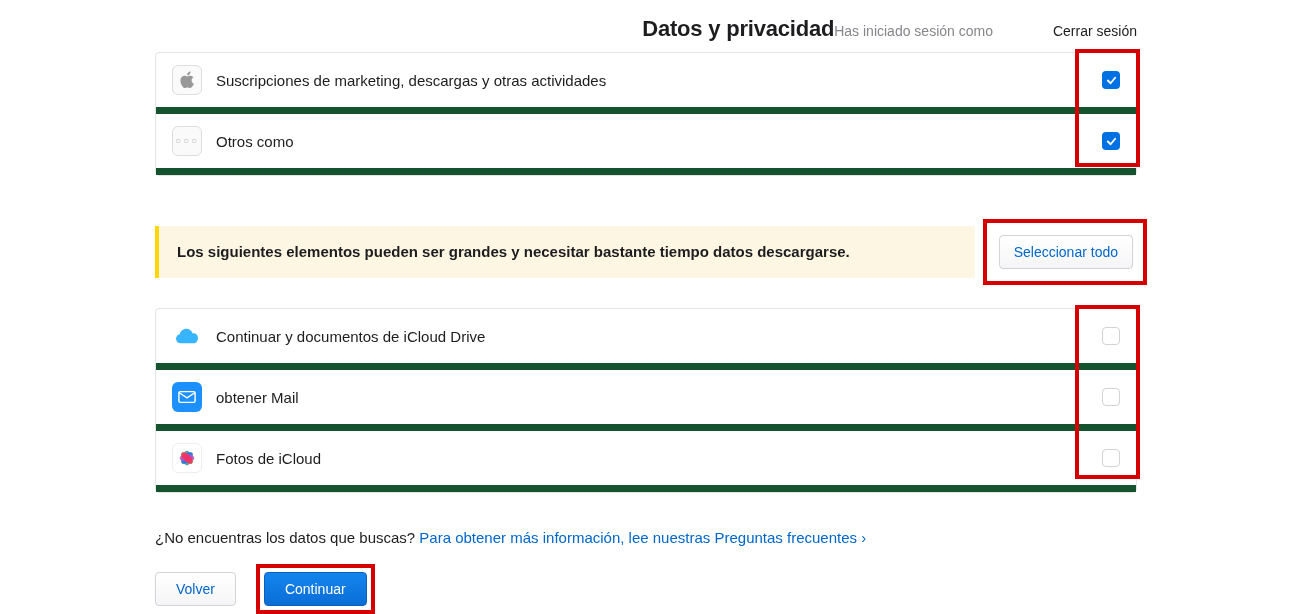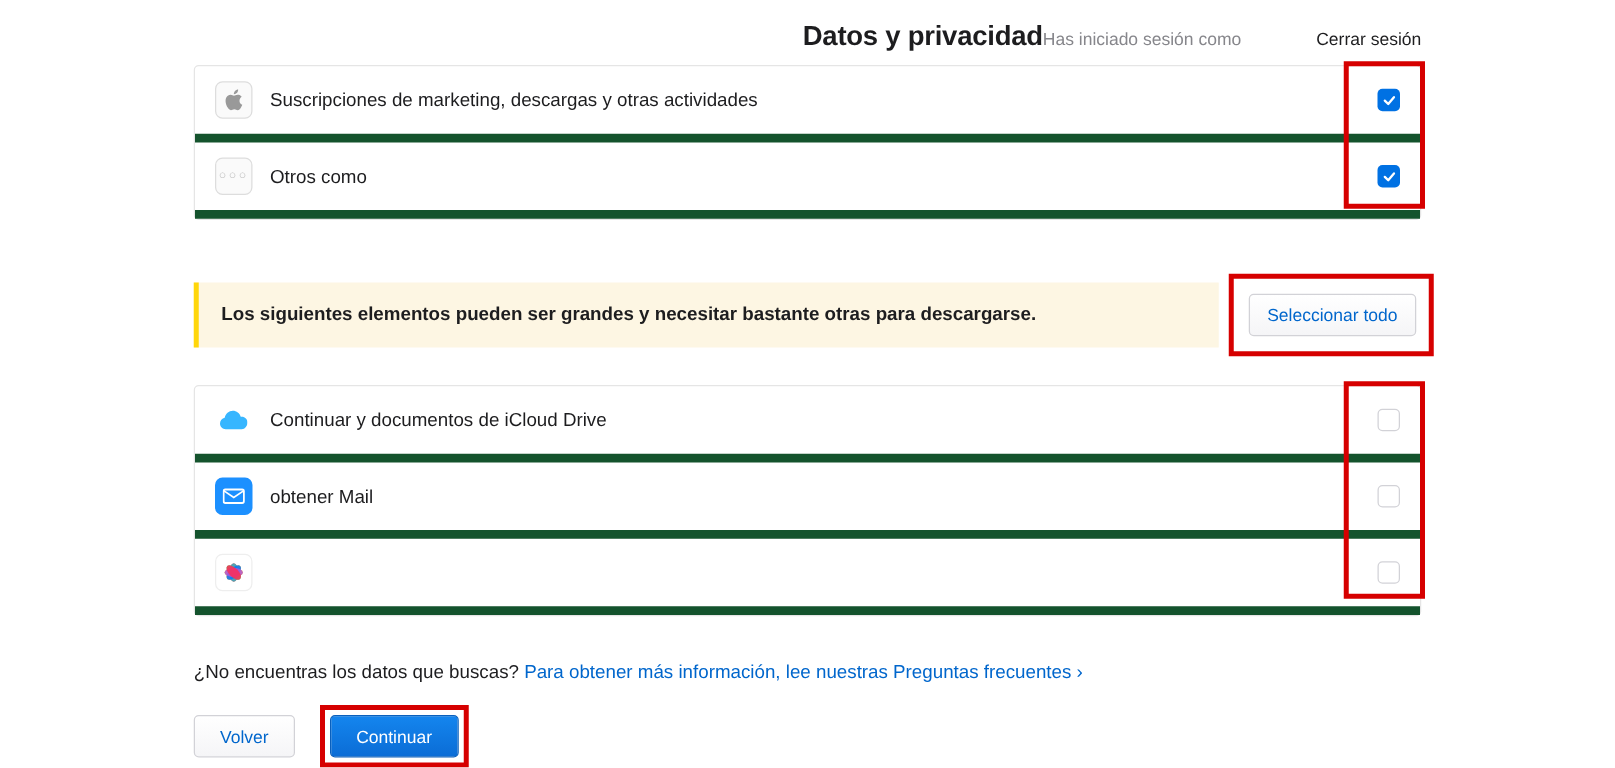--- a/index.html
+++ b/index.html
@@ -124,21 +124,21 @@
         <svg viewBox="0 0 12 12" width="11" height="11">
             <path d="M2 6 L5 9 L10 3" stroke="#fff" stroke-width="2" fill="none" stroke-linecap="round" stroke-linejoin="round"></path>
           </svg>
       </div>
     </div>
 
     <div class="hl" style="top:-4px; right:-4px; width:65px; height:118px;"></div>
   </div>
 
   <div class="notice-row" style="position:relative;">
-    <div class="notice">Los siguientes elementos pueden ser grandes y necesitar bastante otras para descargarse.</div>
+    <div class="notice">Los siguientes elementos pueden ser grandes y necesitar bastante tiempo datos descargarse.</div>
     <div class="select-all-wrap" style="position:relative; padding:0 4px;">
       <button class="select-all-btn">Seleccionar todo</button>
       <div class="hl" style="top:-16px; left:-12px; right:-10px; bottom:-16px;"></div>
     </div>
   </div>
 
   <div class="section2" style="position:relative;">
     <div class="row">
       <div class="icon-box cloud-icon" style="border:none;">
         <svg viewBox="0 0 24 16">
@@ -170,20 +170,21 @@
             <ellipse rx="4" ry="8" fill="#ff9500" opacity="0.85" transform="rotate(45)"></ellipse>
             <ellipse rx="4" ry="8" fill="#ffcc00" opacity="0.85" transform="rotate(90)"></ellipse>
             <ellipse rx="4" ry="8" fill="#34c759" opacity="0.85" transform="rotate(135)"></ellipse>
             <ellipse rx="4" ry="8" fill="#30b0c7" opacity="0.85" transform="rotate(180)"></ellipse>
             <ellipse rx="4" ry="8" fill="#007aff" opacity="0.85" transform="rotate(225)"></ellipse>
             <ellipse rx="4" ry="8" fill="#af52de" opacity="0.85" transform="rotate(270)"></ellipse>
             <ellipse rx="4" ry="8" fill="#ff2d55" opacity="0.85" transform="rotate(315)"></ellipse>
           </g>
         </svg>
       </div>
+      <div class="row-label" style="margin-left:14px;">Fotos de iCloud</div>
       <div class="checkbox unchecked">
         
       </div>
     </div>
 
     <div class="hl" style="top:-4px; right:-4px; width:65px; height:174px;"></div>
   </div>
 
   <div class="faq-line">
     <span>¿No encuentras los datos que buscas? </span><a class="faq-link">Para obtener más información, lee nuestras Preguntas frecuentes ›</a>

